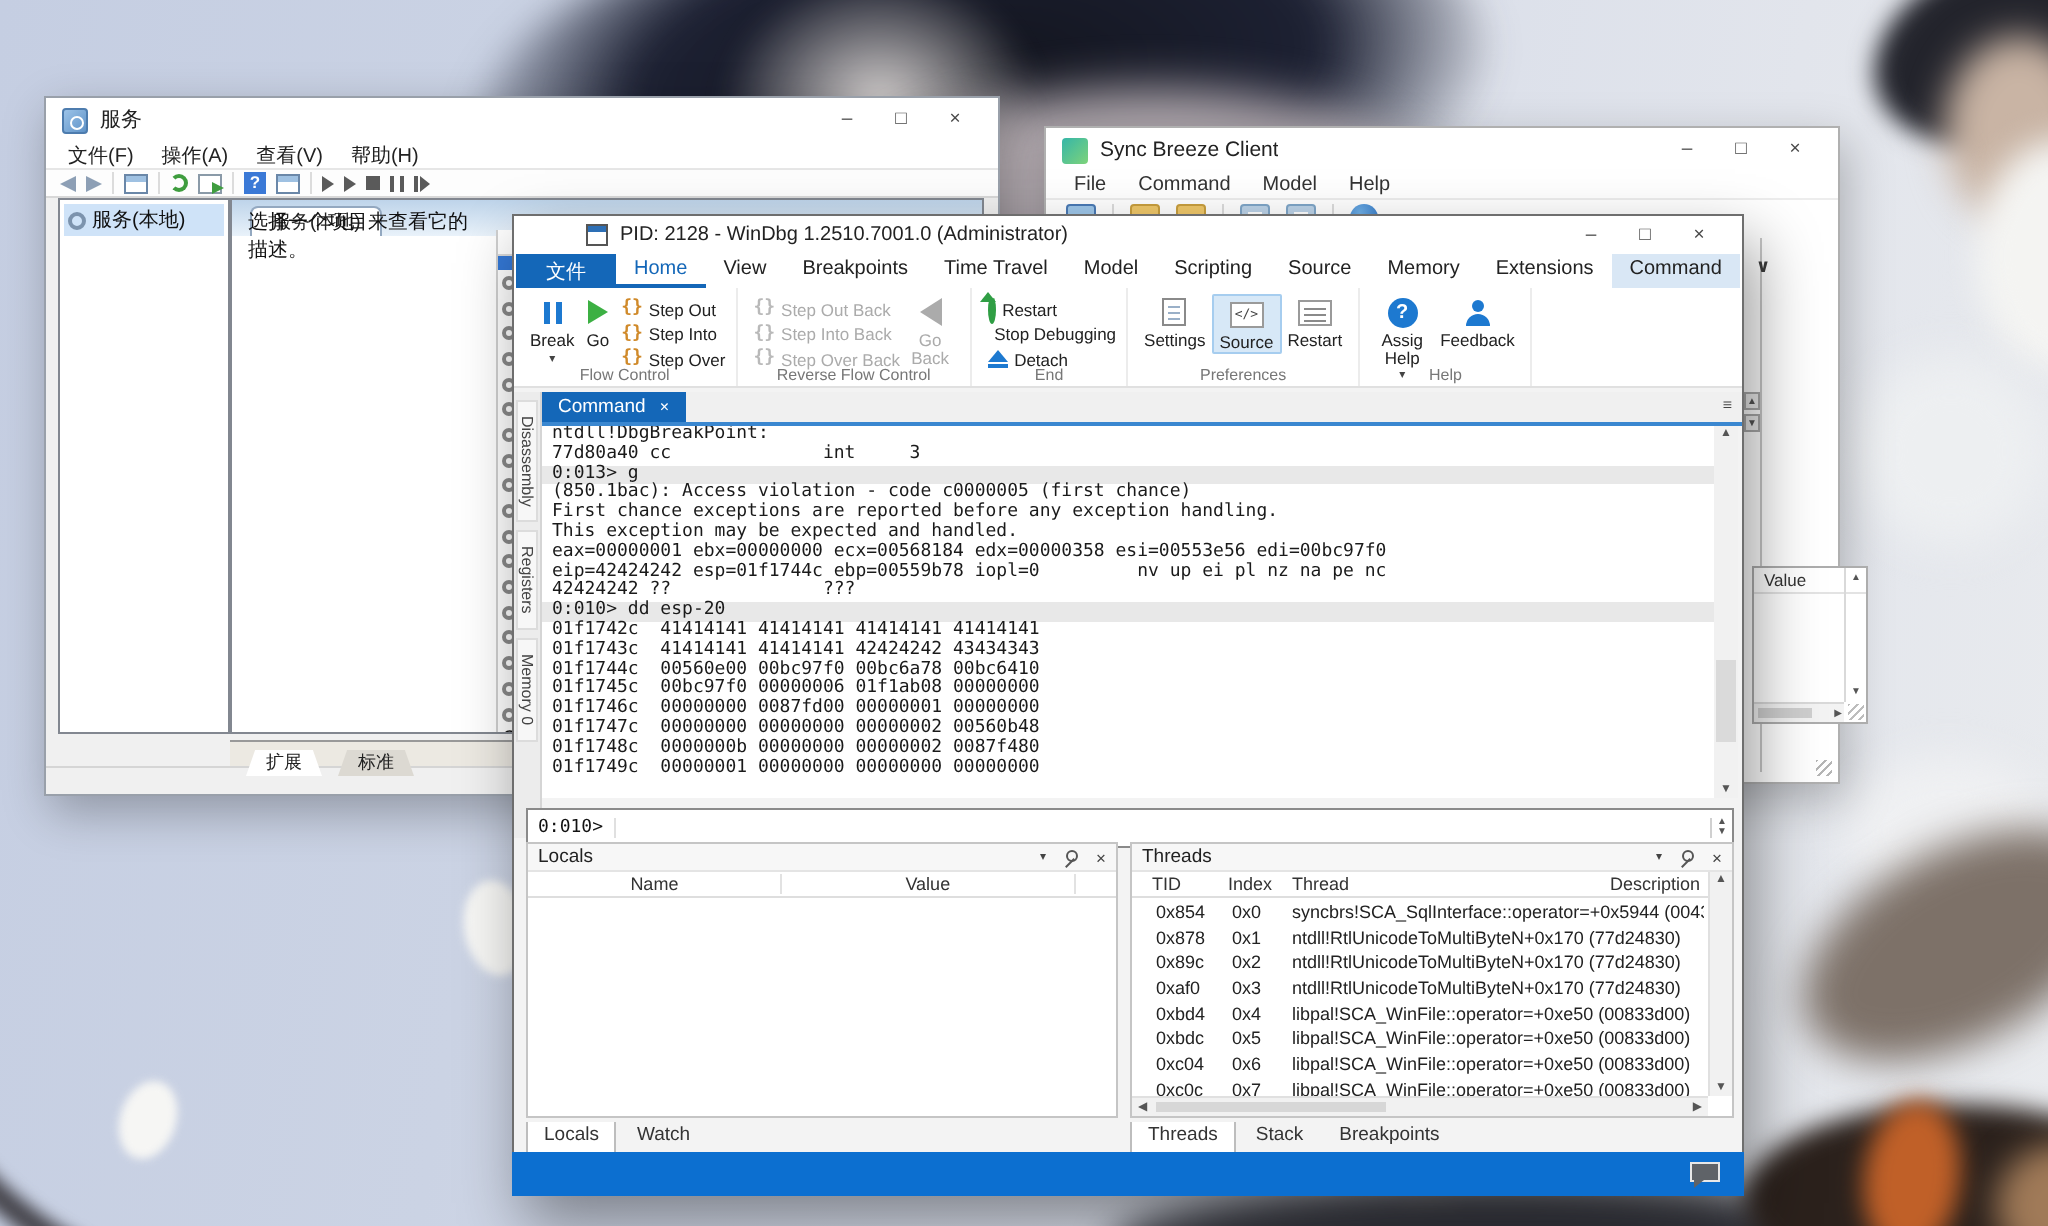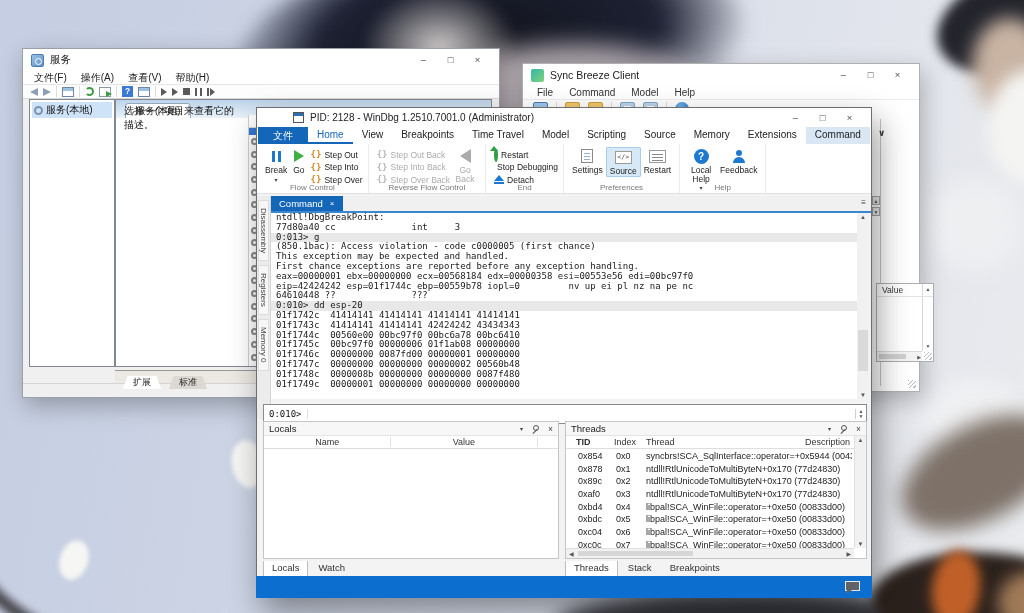--- a/index.html
+++ b/index.html
@@ -208,21 +208,21 @@
   .p-caret { font-size:6px; color:#444; }
   .p-pin { width:7px; height:7px; position:relative; }
   .p-pin::before { content:""; position:absolute; left:1px; top:0; width:4px; height:4px; border:1px solid #555; border-radius:50%; }
   .p-pin::after { content:""; position:absolute; left:0; bottom:0; width:6px; height:1px; background:#555; transform:rotate(-45deg); }
   .p-x { font-size:8.5px; color:#444; }
   .p-cols { height:13px; border-bottom:1px solid #dedede; position:relative; font-size:9px; color:#333; }
   .lc-name { position:absolute; left:0; width:43%; text-align:center; top:1px; }
   .lc-value { position:absolute; left:43%; width:50%; text-align:center; top:1px; }
   .lc-div1 { position:absolute; left:43%; top:1px; bottom:1px; border-left:1px solid #e2e2e2; }
   .lc-div2 { position:absolute; left:93%; top:1px; bottom:1px; border-left:1px solid #e2e2e2; }
-  .tc-tid { position:absolute; left:10px; top:1px;font-weight:bold; }
+  .tc-tid { position:absolute; left:10px; top:1px; }
   .tc-idx { position:absolute; left:48px; top:1px; }
   .tc-thr { position:absolute; left:80px; top:1px; }
   .tc-desc { position:absolute; right:16px; top:1px; }
   .t-rows { position:absolute; left:0; right:12px; top:28px; bottom:10px; overflow:hidden; }
   .t-row { position:relative; height:12.7px; font-size:9px; color:#222; white-space:nowrap; }
   .t-row span { position:absolute; top:1px; }
   .t-tid { left:12px; } .t-idx { left:50px; } .t-thr { left:80px; right:2px; overflow:hidden; }
   .t-vscroll { position:absolute; right:0; top:14px; width:12px; bottom:10px; background:#f1f1f1; border-left:1px solid #e0e0e0; }
   .t-vscroll .arr { position:absolute; left:0; right:0; text-align:center; font-size:6px; color:#555; }
   .t-vscroll .up { top:1px; } .t-vscroll .down { bottom:1px; }
@@ -596,21 +596,21 @@
           <span class="lbl">Restart</span>
         </div>
         <div class="grp-label">Preferences</div>
       </div>
 
       <div class="grp">
         <div class="btn-lg" style="width:32px;">
           <span class="iconbox">
               <span class="ic-qmark">?</span>
             </span>
-          <span class="lbl">Local Help</span>
+          <span class="lbl">Assig Help</span>
           <span class="caret">▾</span>
         </div>
         <div class="btn-lg">
           <span class="iconbox">
               <span class="ic-person">
                 <span class="head"></span>
                 <span class="bodyp"></span>
               </span>
             </span>
           <span class="lbl">Feedback</span>
@@ -633,33 +633,33 @@
       </span>
       <span class="tabbar-menu">≡</span>
     </div>
 
     <div class="wd-output">
 
     <div class="out-line">ntdll!DbgBreakPoint:</div>
         <div class="out-line">77d80a40 cc              int     3</div>
         <div class="out-line hl">0:013&gt; g</div>
         <div class="out-line">(850.1bac): Access violation - code c0000005 (first chance)</div>
+        <div class="out-line">First chance exceptions are reported before any exception handling.</div>
         <div class="out-line">This exception may be expected and handled.</div>
-        <div class="out-line">First chance exceptions are reported before any exception handling.</div>
         <div class="out-line">eax=00000001 ebx=00000000 ecx=00568184 edx=00000358 esi=00553e56 edi=00bc97f0</div>
         <div class="out-line">eip=42424242 esp=01f1744c ebp=00559b78 iopl=0         nv up ei pl nz na pe nc</div>
-        <div class="out-line">64610448 ??              ???</div>
+        <div class="out-line">42424242 ??              ???</div>
         <div class="out-line hl">0:010&gt; dd esp-20</div>
         <div class="out-line">01f1742c  41414141 41414141 41414141 41414141</div>
         <div class="out-line">01f1743c  41414141 41414141 42424242 43434343</div>
         <div class="out-line">01f1744c  00560e00 00bc97f0 00bc6a78 00bc6410</div>
         <div class="out-line">01f1745c  00bc97f0 00000006 01f1ab08 00000000</div>
         <div class="out-line">01f1746c  00000000 0087fd00 00000001 00000000</div>
         <div class="out-line">01f1747c  00000000 00000000 00000002 00560b48</div>
-        <div class="out-line">01f1748c  0000008b 00000000 00000000 0087f480</div>
+        <div class="out-line">01f1748c  0000000b 00000000 00000002 0087f480</div>
         <div class="out-line">01f1749c  00000001 00000000 00000000 00000000</div>
       </div>
     <div class="wd-vscroll">
       <span class="arr up">▲</span>
       <span class="thumb"></span>
       <span class="arr down">▼</span>
     </div>
 
     <div class="wd-input">
       <span class="wd-prompt">0:010&gt;</span>

